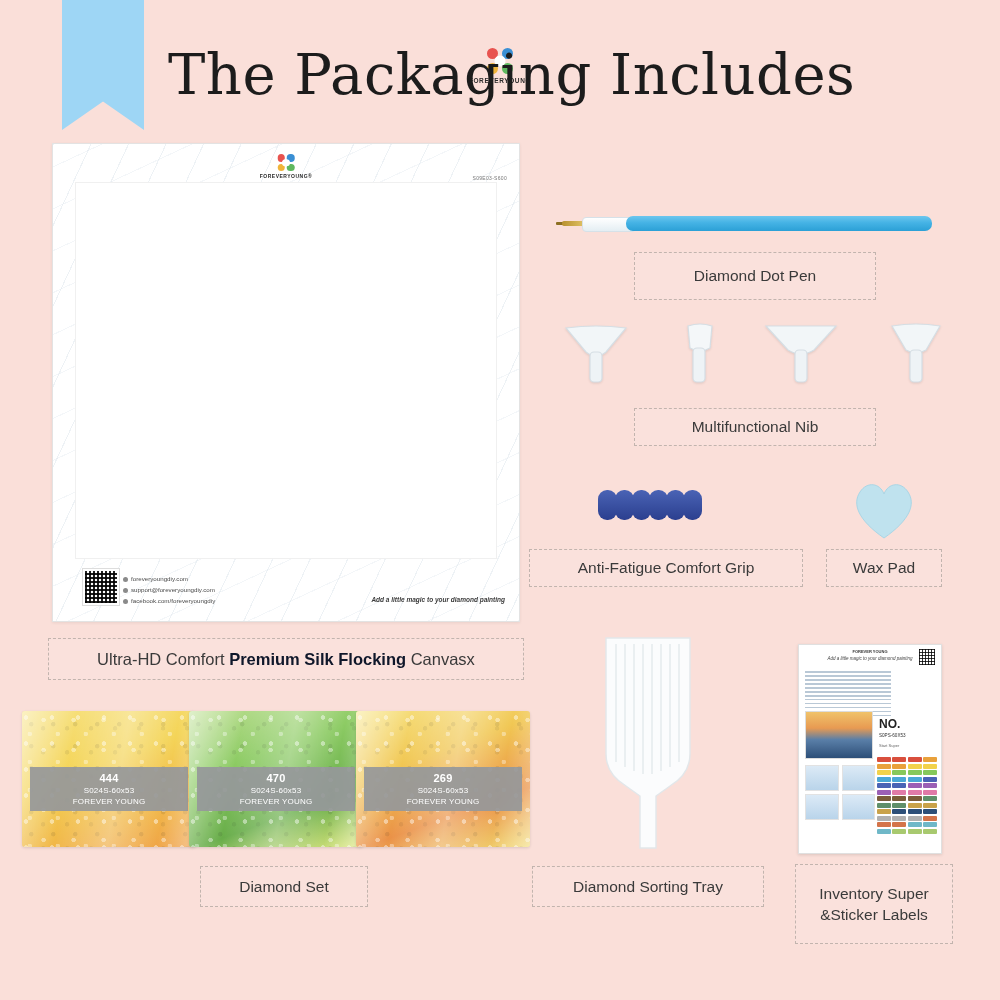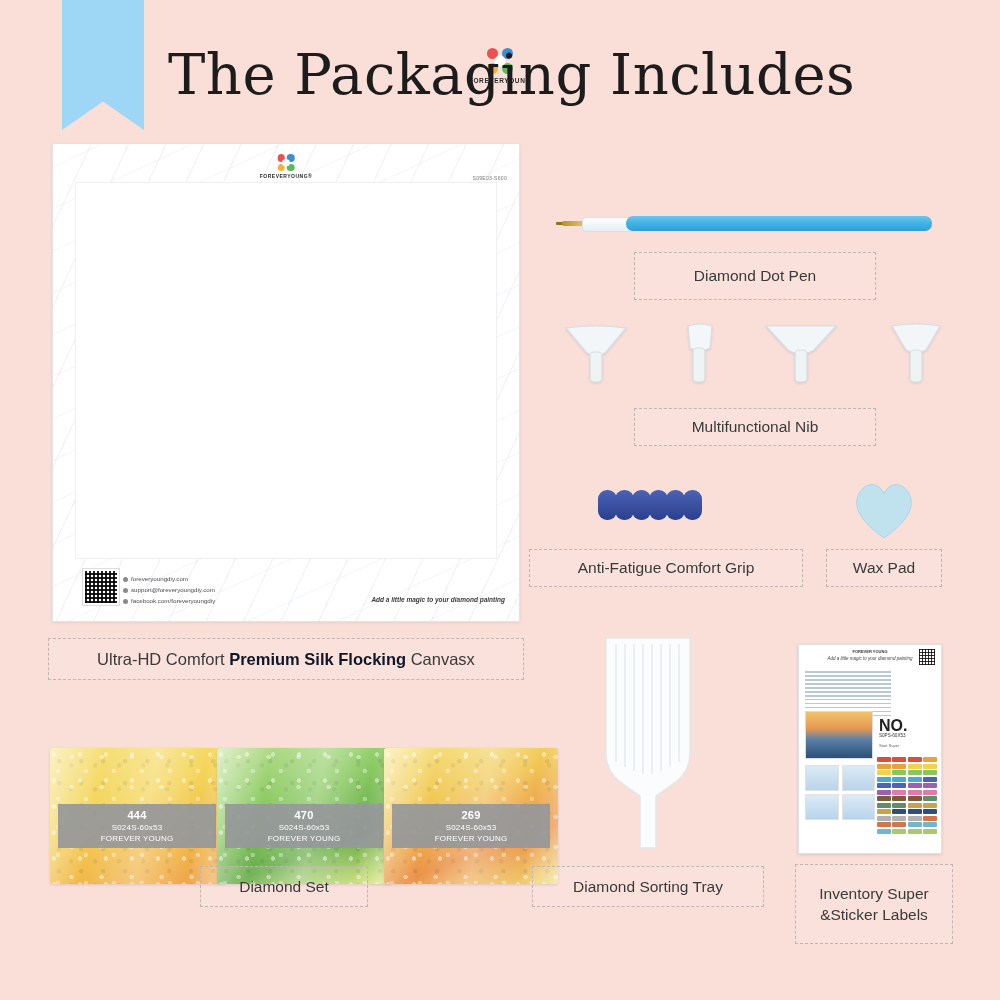--- a/index.html
+++ b/index.html
@@ -256,24 +256,23 @@
     left: 848px;
     top: 476px;
     width: 72px;
     height: 66px;
   }
 
   
   .bags {
     position: absolute;
     left: 22px;
-    top: 748px;
+    top: 711px;
     width: 568px;
     height: 136px;
-    margin-left: 28px;
   }
   .bag {
     position: absolute;
     top: 0;
     width: 174px;
     height: 136px;
     border-radius: 3px;
     overflow: hidden;
     box-shadow: 0 1px 3px rgba(0,0,0,0.12);
   }
@@ -377,21 +376,21 @@
     top: 66px;
     width: 66px;
     height: 46px;
     background: linear-gradient(180deg,#f0c36a 0%, #e89a52 35%, #5a7fa8 60%, #2d4f78 100%);
     border: 1px solid #ddd;
   }
   .sheet-no {
     position: absolute;
     left: 80px;
     top: 72px;
-    font-size: 16px;
+    font-size: 12px;
     font-weight: 700;
     color: #222;
   }
   .sheet-code {
     position: absolute;
     left: 80px;
     top: 88px;
     font-size: 4.6px;
     color: #333;
   }

